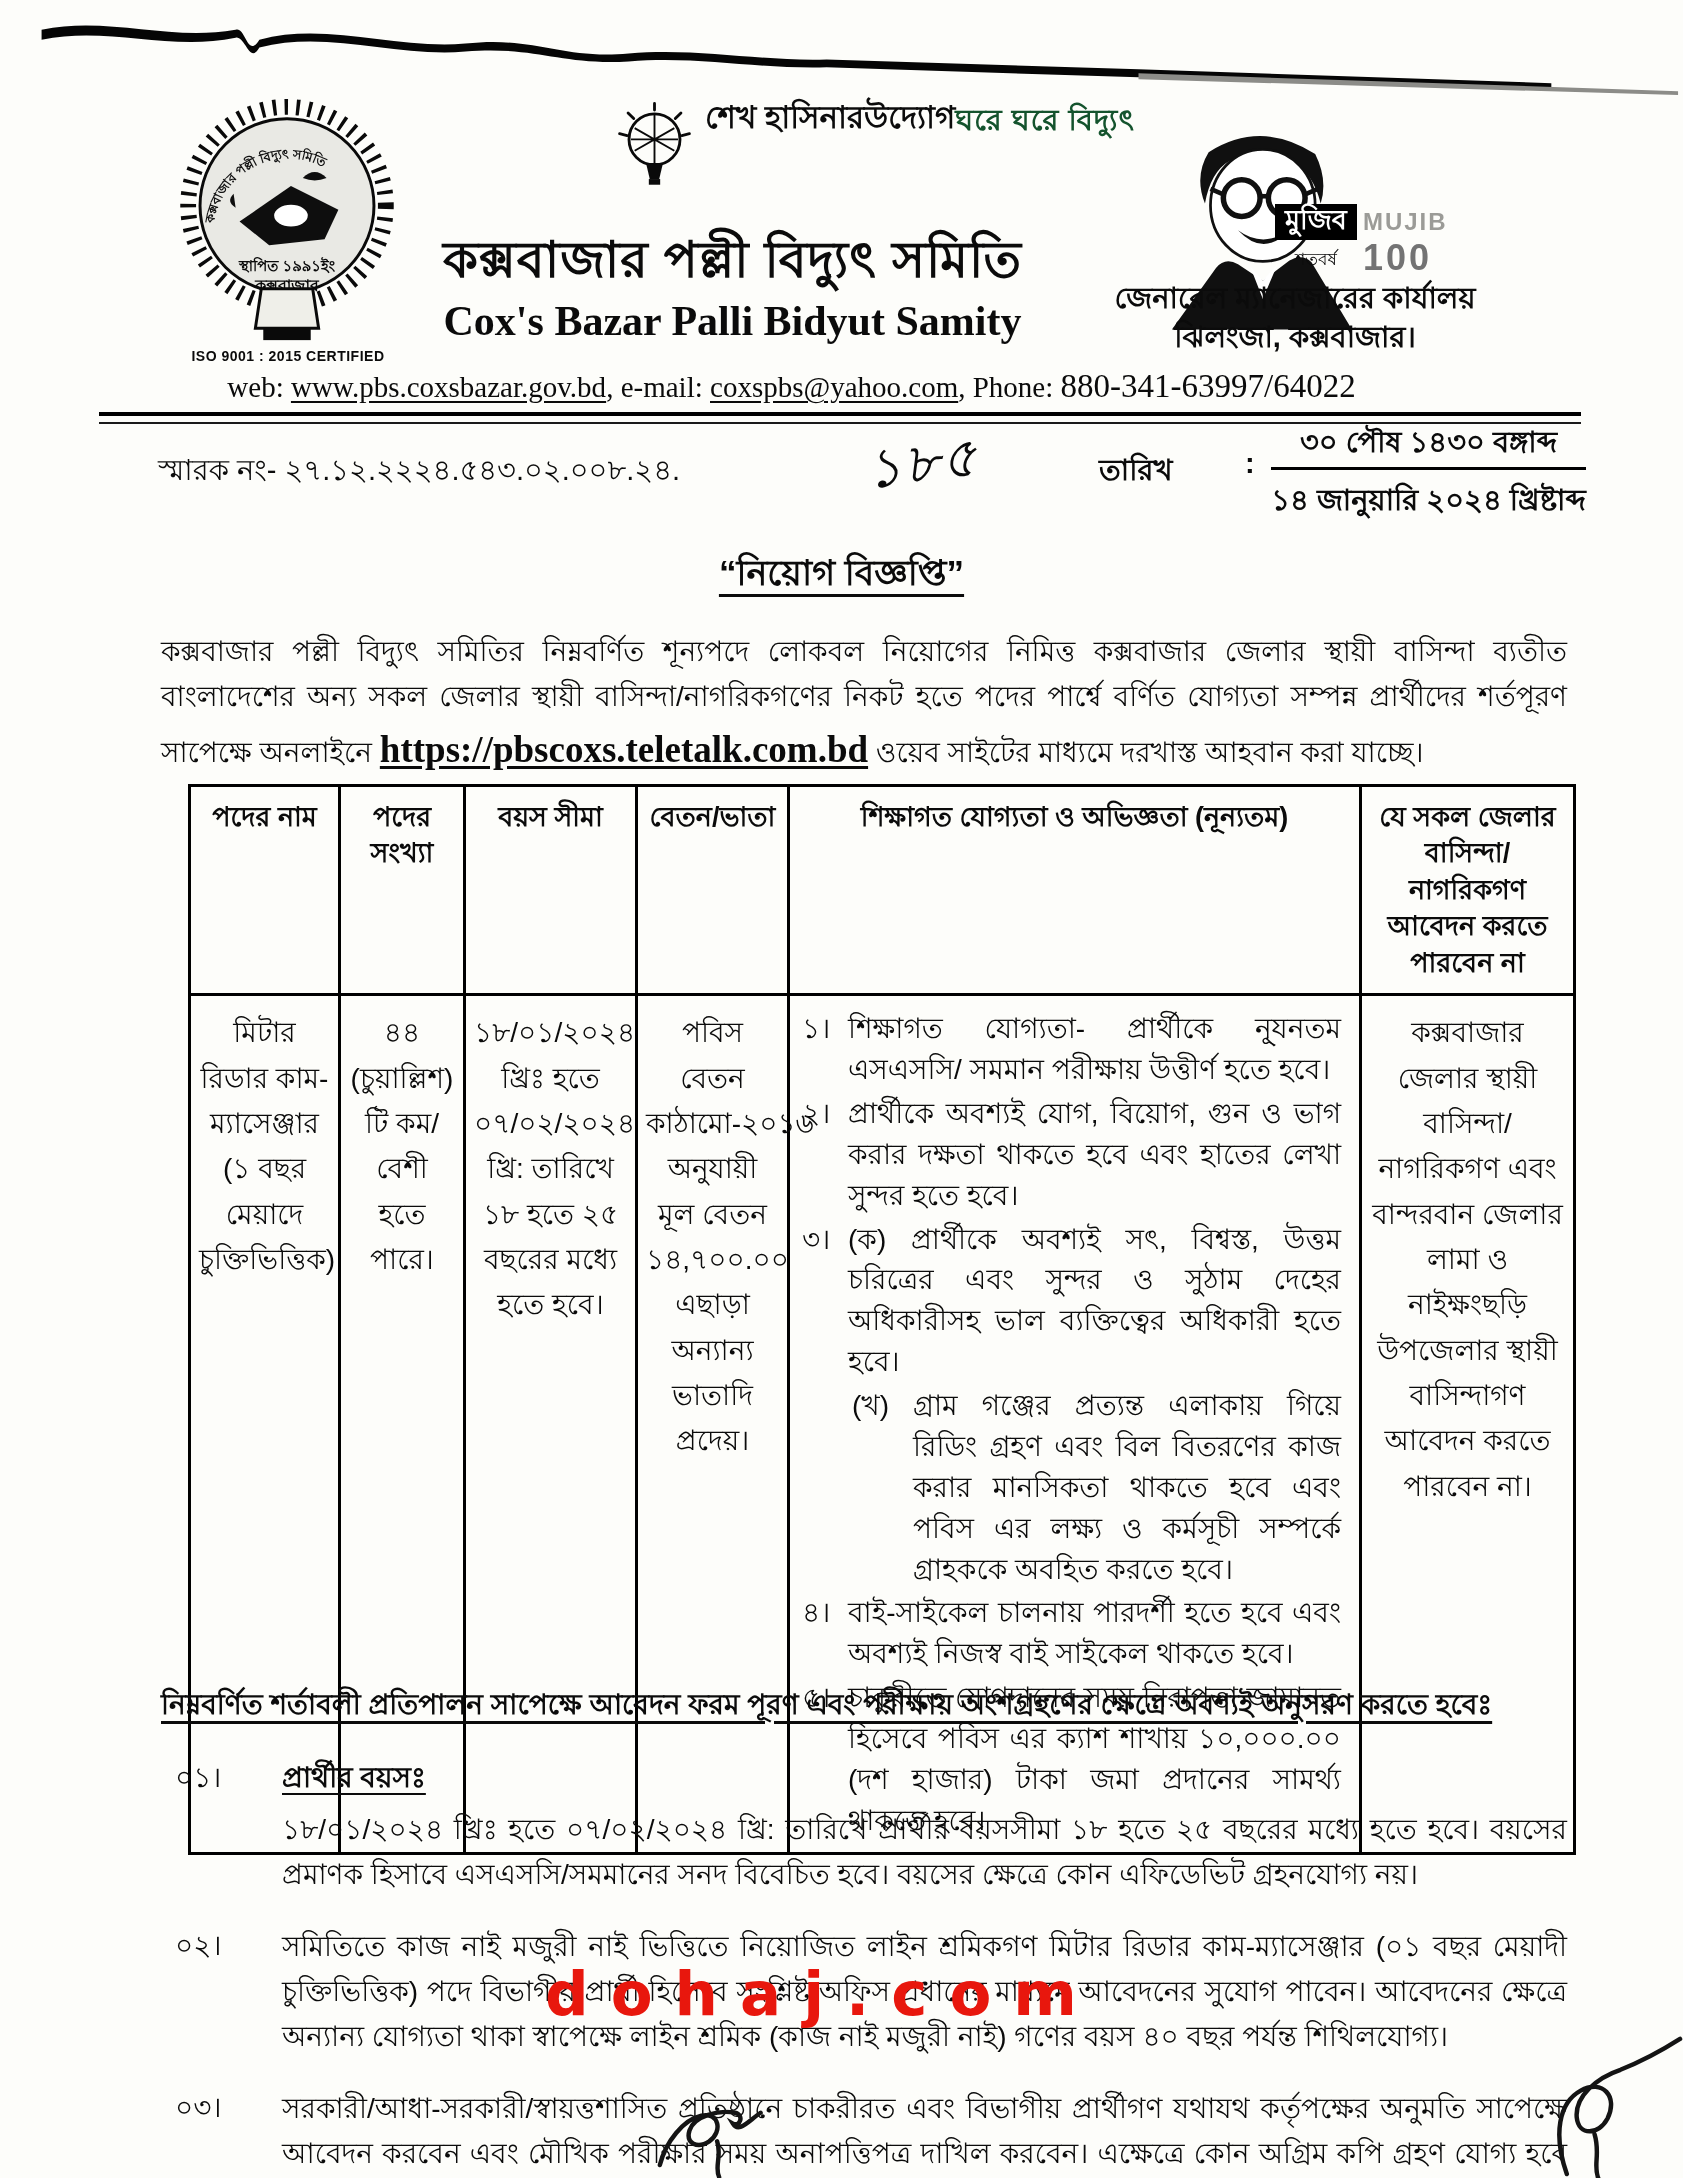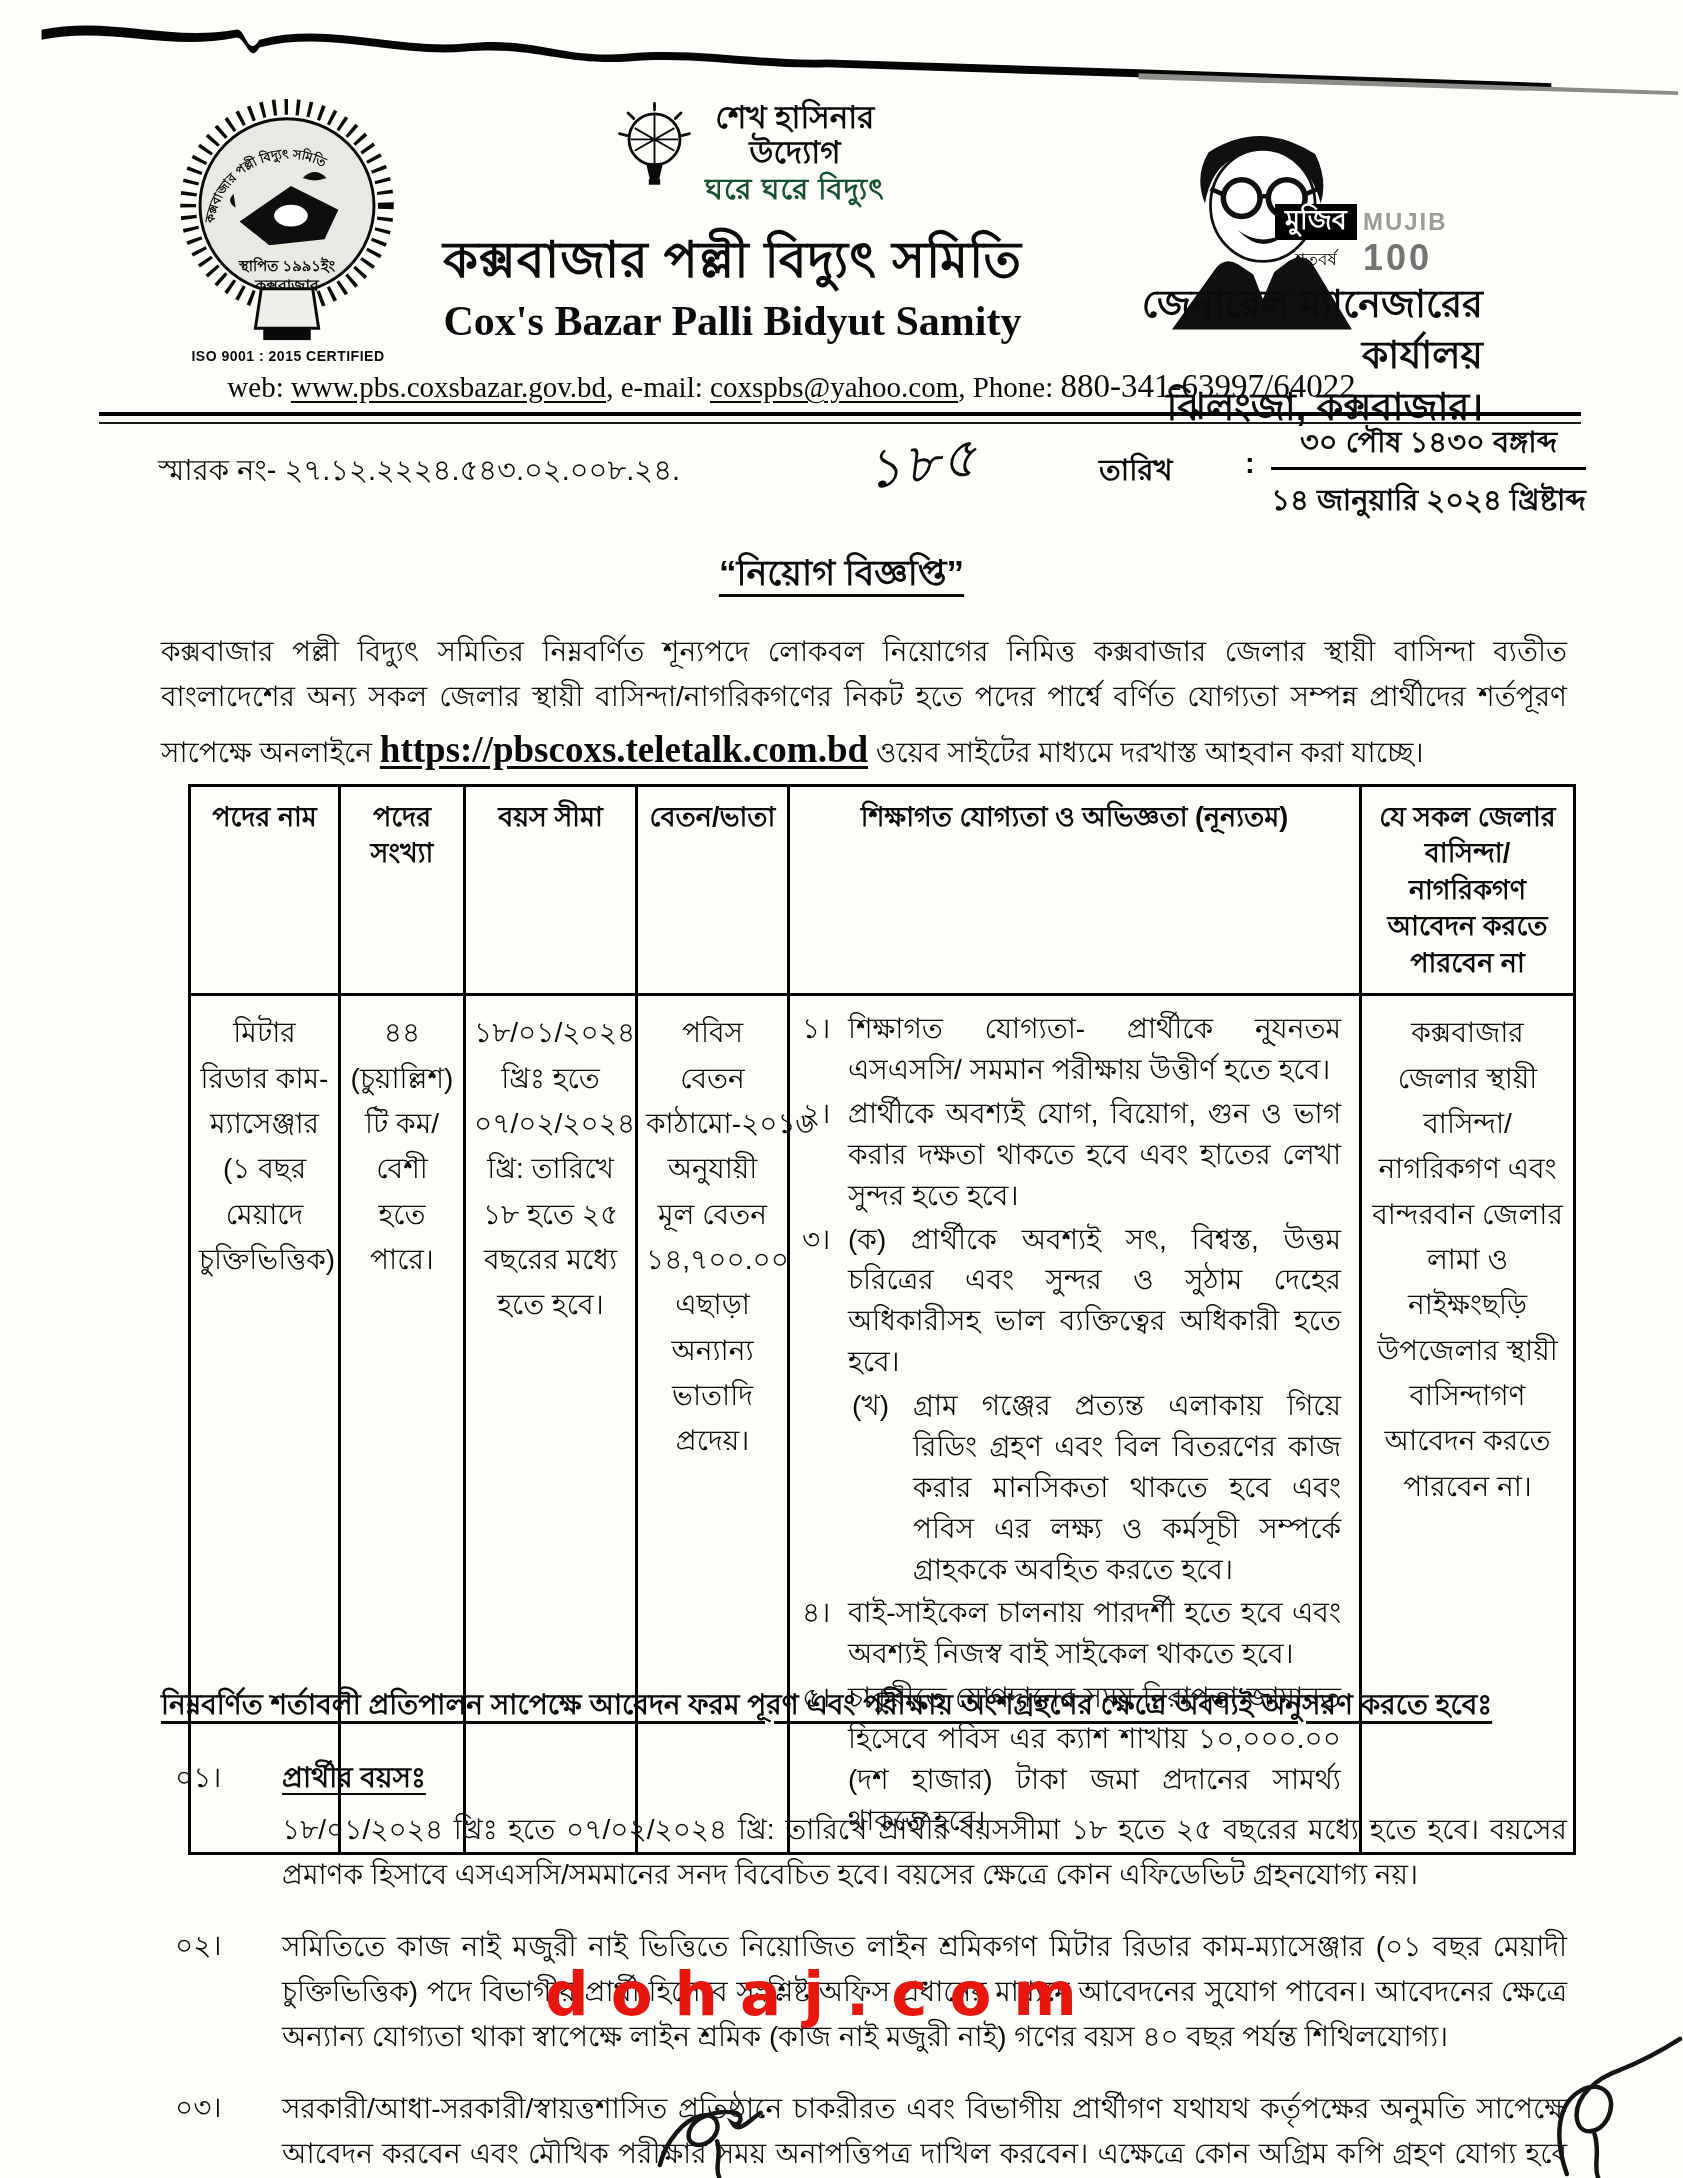--- a/index.html
+++ b/index.html
@@ -5,31 +5,31 @@
   html,body{margin:0;padding:0;background:#9a9a9a;}
   .page{
     position:relative;width:1683px;height:2178px;margin:0 auto;
     background:#fdfdfa;color:#0b0b0b;overflow:hidden;
     font-family:"Liberation Sans", sans-serif;
   }
   .abs{position:absolute;}
   
   .emblem-caption{font-size:14px;font-weight:bold;letter-spacing:0.5px;text-align:center;width:228px;}
   .init-block{display:flex;align-items:flex-start;gap:8px;}
-  .init-text{display:flex;flex-direction:column;align-items:center;line-height:1.12;}
+  .init-text{display:flex;flex-direction:row;align-items:center;line-height:1.12;}
   .init-l1,.init-l2{font-size:31px;font-weight:bold;}
   .init-l3{font-size:29px;font-weight:bold;color:#14532d;margin-top:3px;letter-spacing:1px;}
   .org-bn{font-size:50px;font-weight:bold;text-align:center;letter-spacing:1px;}
   .org-en{font-family:"Liberation Serif", serif;font-size:42px;font-weight:bold;text-align:center;}
   .mujib-logo{display:grid;grid-template-columns:auto auto;column-gap:6px;align-items:center;}
   .mujib-box{background:#000;color:#fff;font-size:27px;font-weight:bold;padding:3px 10px 6px;line-height:1;}
   .mujib-en{color:#9b9b97;font-size:24px;font-weight:bold;letter-spacing:2px;line-height:1;}
   .mujib-sub{font-size:17px;font-weight:normal;text-align:center;line-height:1;margin-top:2px;}
   .mujib-100{font-size:36px;font-weight:bold;color:#737373;letter-spacing:3px;line-height:1;}
-  .office{font-size:38px;font-weight:bold;text-align:right;line-height:1.35;}
+  .office{font-size:29px;font-weight:bold;text-align:center;line-height:1.35;}
   .weblink{font-family:"Liberation Serif", serif;font-size:29px;text-align:center;}
   .weblink .lnk{text-decoration:underline;text-underline-offset:4px;}
   .weblink .phone{font-size:33px;}
   .rule-a{border-top:4px solid #000;}
   .rule-b{border-top:2px solid #1a1a1a;}
   
   .memo-label{font-size:29px;}
   .handwritten{font-size:55px;font-style:italic;font-weight:500;transform:rotate(-7deg);letter-spacing:2px;}
   .date-label{font-size:29px;font-weight:bold;}
   .date-colon{font-size:29px;font-weight:bold;}

